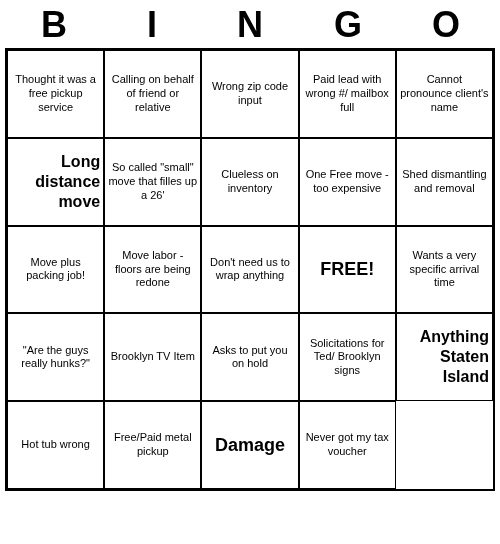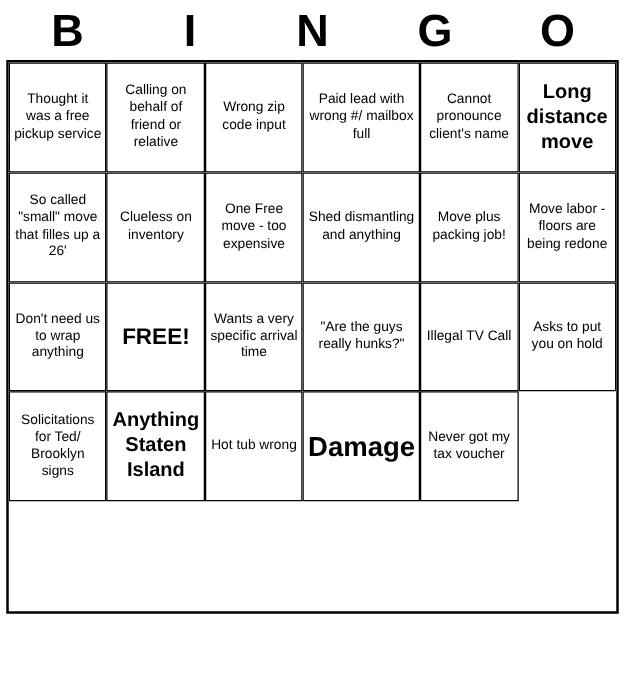--- a/index.html
+++ b/index.html
@@ -21,21 +21,21 @@
     }
     .title-letter {
       font-size: 36px;
       font-weight: bold;
       width: 90px;
       text-align: center;
       color: #000;
     }
     #bingo-grid {
       display: grid;
-      grid-template-columns: repeat(6, 1fr);
+      grid-template-columns: repeat(5, 1fr);
       grid-template-rows: repeat(5, 1fr);
       width: 490px;
       height: 443px;
       border: 2px solid #000;
     }
     .cell {
       border: 1px solid #000;
       display: flex;
       align-items: center;
       justify-content: center;
@@ -46,23 +46,24 @@
       color: #000;
       background: #fff;
     }
     .cell.free {
       font-size: 18px;
       font-weight: bold;
     }
     .cell.large-text {
       font-size: 16px;
       font-weight: bold;
+      text-align: right;
     }
     .cell.xl-text {
-      font-size: 22px;
+      font-size: 18px;
       font-weight: bold;
     }
   </style>
 </head>
 <body>
 
 <div id="bingo-title">
 <span class="title-letter">B</span>
     <span class="title-letter">I</span>
     <span class="title-letter">N</span>
@@ -73,27 +74,28 @@
 <div id="bingo-grid">
 <div class="cell">Thought it was a free pickup service</div>
     <div class="cell">Calling on behalf of friend or relative</div>
     <div class="cell">Wrong zip code input</div>
     <div class="cell">Paid lead with wrong #/ mailbox full</div>
     <div class="cell">Cannot pronounce client's name</div>
     <div class="cell large-text">Long distance move</div>
     <div class="cell">So called "small" move that filles up a 26'</div>
     <div class="cell">Clueless on inventory</div>
     <div class="cell">One Free move - too expensive</div>
-    <div class="cell">Shed dismantling and anything</div>
+    <div class="cell">Shed dismantling and removal</div>
     <div class="cell">Move plus packing job!</div>
     <div class="cell">Move labor - floors are being redone</div>
     <div class="cell">Don't need us to wrap anything</div>
     <div class="cell free">FREE!</div>
     <div class="cell">Wants a very specific arrival time</div>
     <div class="cell">"Are the guys really hunks?"</div>
-    <div class="cell">Illegal TV Call</div>
+    <div class="cell">Brooklyn TV Item</div>
     <div class="cell">Asks to put you on hold</div>
     <div class="cell">Solicitations for Ted/ Brooklyn signs</div>
     <div class="cell large-text">Anything Staten Island</div>
     <div class="cell">Hot tub wrong</div>
+    <div class="cell">Free/Paid metal pickup</div>
     <div class="cell xl-text">Damage</div>
     <div class="cell">Never got my tax voucher</div>
   </div>
 
 </body></html>

